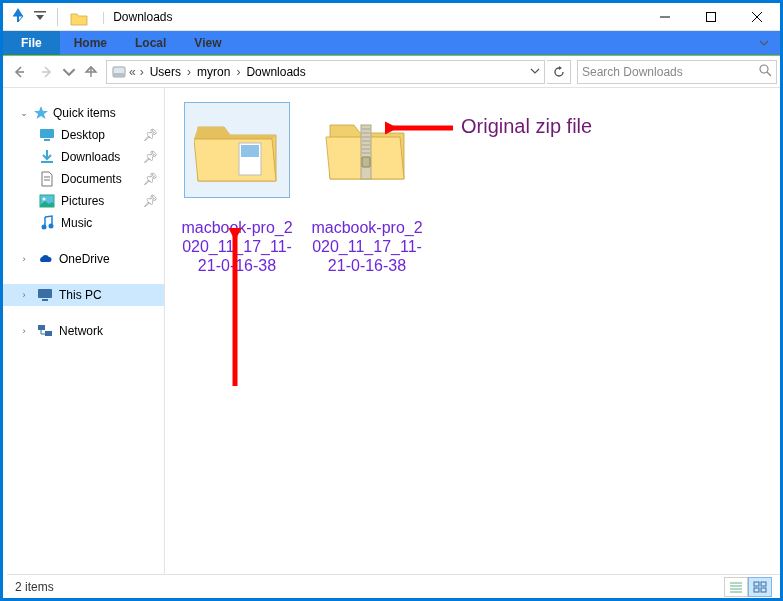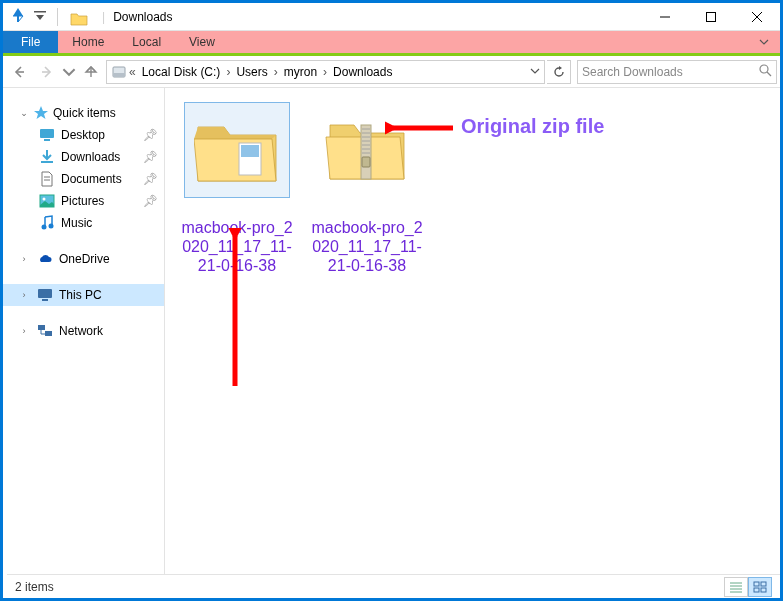--- a/index.html
+++ b/index.html
@@ -6,21 +6,21 @@
   body { width: 783px; height: 601px; background: #fff; border: 3px solid #0078d7; position: relative; overflow: hidden; }
   .titlebar { height: 28px; background: #fff; display: flex; align-items: center; border-bottom: 1px solid #e3e3e3; }
   .qat { display: flex; align-items: center; gap: 4px; padding-left: 6px; }
   .qat svg { width: 18px; height: 18px; }
   .qat-sep { width: 1px; height: 18px; background: #d0d0d0; margin: 0 4px; }
   .title-folder { width: 18px; height: 14px; margin: 0 6px 0 4px; }
   .title-text { color: #000; }
   .win-controls { margin-left: auto; display: flex; }
   .win-btn { width: 46px; height: 28px; display: flex; align-items: center; justify-content: center; }
   .win-btn svg { width: 10px; height: 10px; }
-  .ribbon-tabs { height: 25px; display: flex; align-items: stretch; border-bottom: 3px solid #84cc16; background: #fca5a5; }
+  .ribbon-tabs { height: 25px; display: flex; align-items: stretch; border-bottom: 1px solid #84cc16; background: #3b82f6; font-weight: bold; }
   .file-tab { background: #1979ca; color: #fff; padding: 0 18px; display: flex; align-items: center; }
   .tab { padding: 0 14px; display: flex; align-items: center; color: #333; }
   .ribbon-chevron { margin-left: auto; padding: 0 10px; display: flex; align-items: center; }
   .addrbar { height: 32px; display: flex; align-items: center; padding: 3px 3px; gap: 2px; background: #fff; border-bottom: 1px solid #e3e3e3; }
   .nav-btn { width: 26px; height: 26px; display: flex; align-items: center; justify-content: center; }
   .nav-btn svg { width: 16px; height: 16px; }
   .nav-chev { width: 14px; }
   .crumbs { flex: 1; height: 24px; border: 1px solid #cfcfcf; display: flex; align-items: center; padding-left: 4px; overflow: hidden; }
   .crumbs .seg { padding: 0 4px; display: flex; align-items: center; height: 100%; white-space: nowrap; }
   .crumbs .chev { padding: 0 2px; color: #555; }
@@ -42,21 +42,21 @@
   .content { flex: 1; position: relative; padding: 14px 0 0 14px; display: flex; align-items: flex-start; gap: 14px; }
   .file-tile { width: 116px; text-align: center; }
   .file-tile.selected > .thumb-wrap { border: 1px solid #7fb8e8; background: #e8f2fb; }
   .thumb-wrap { width: 106px; height: 96px; margin: 0 auto; display: flex; align-items: center; justify-content: center; }
   .file-tile .label { margin-top: 20px; font-size: 16px; line-height: 1.2; word-break: break-all; color: #6d28d9; }
   .statusbar { position: absolute; bottom: 0; left: 4px; right: 0; height: 24px; border-top: 1px solid #e3e3e3; display: flex; align-items: center; padding: 0 8px; color: #333; }
   .view-switch { margin-left: auto; display: flex; gap: 0; }
   .view-switch .sw { width: 24px; height: 20px; border: 1px solid #cfcfcf; display: flex; align-items: center; justify-content: center; }
   .view-switch .sw.active { background: #cce8ff; border-color: #7fb8e8; }
   
-  .anno { position: absolute; font-family: 'Segoe UI', sans-serif; font-size: 20px; font-weight: bold; color: #8b5cf6; pointer-events: none; }
+  .anno { position: absolute; font-family: 'Segoe UI', sans-serif; font-size: 20px; font-weight: normal; color: #701a75; pointer-events: none; }
   .arrow { position: absolute; pointer-events: none; }
 </style>
 </head>
 <body>
 
 <div class="titlebar">
   <div class="qat">
     <span>
       <svg viewBox="0 0 18 18">
           <path d="M9 2 L14 10 L4 10 Z" fill="#1a7fd4"></path>
@@ -137,21 +137,20 @@
       </svg>
     </div>
   <div class="crumbs">
     <span class="ico">
         <svg width="16" height="16">
           <rect x="2" y="3" width="12" height="10" rx="1" fill="#dfe6ec" stroke="#9aa5ae"></rect>
           <rect x="2" y="9" width="12" height="4" rx="1" fill="#b6c0c9"></rect>
         </svg>
       </span>
     <span class="chev">«</span>
-    <span class="seg">Local Disk (C:)</span>
     <span class="chev">›</span>
     <span class="seg">Users</span>
     <span class="chev">›</span>
     <span class="seg">myron</span>
     <span class="chev">›</span>
     <span class="seg">Downloads</span>
     <span style="margin-left:auto;padding-right:4px"><svg width="10" height="10" viewBox="0 0 10 10">
           <path d="M1 3 L5 7 L9 3" fill="none" stroke="#555" stroke-width="1.2"></path>
         </svg></span>
   </div>

